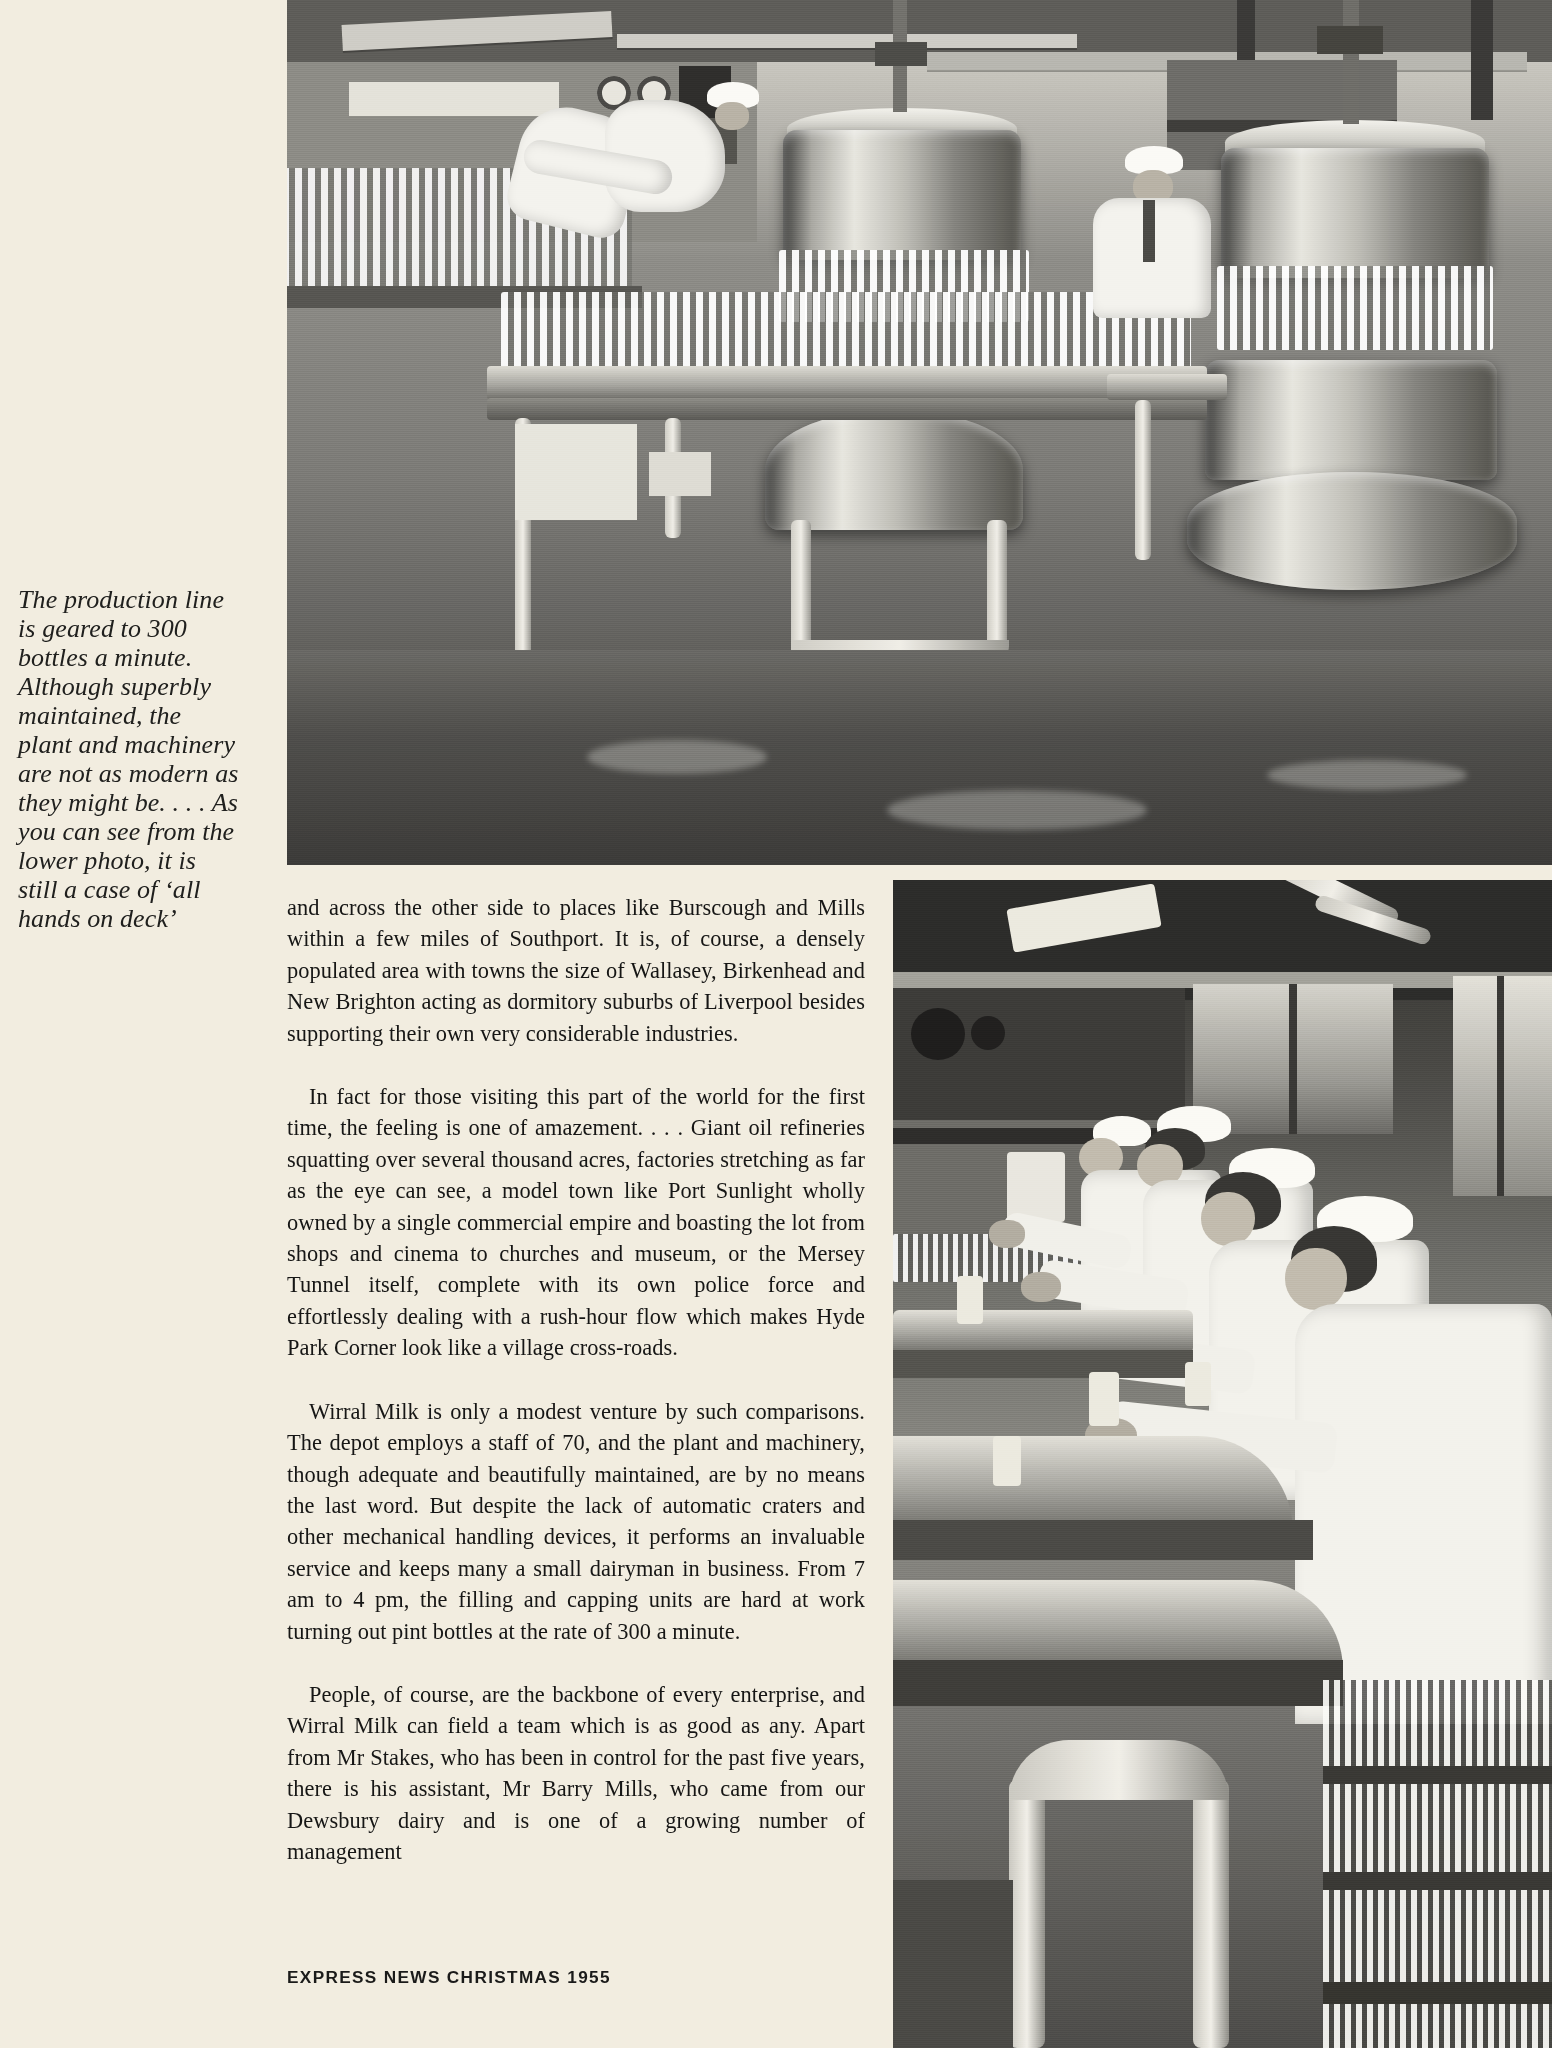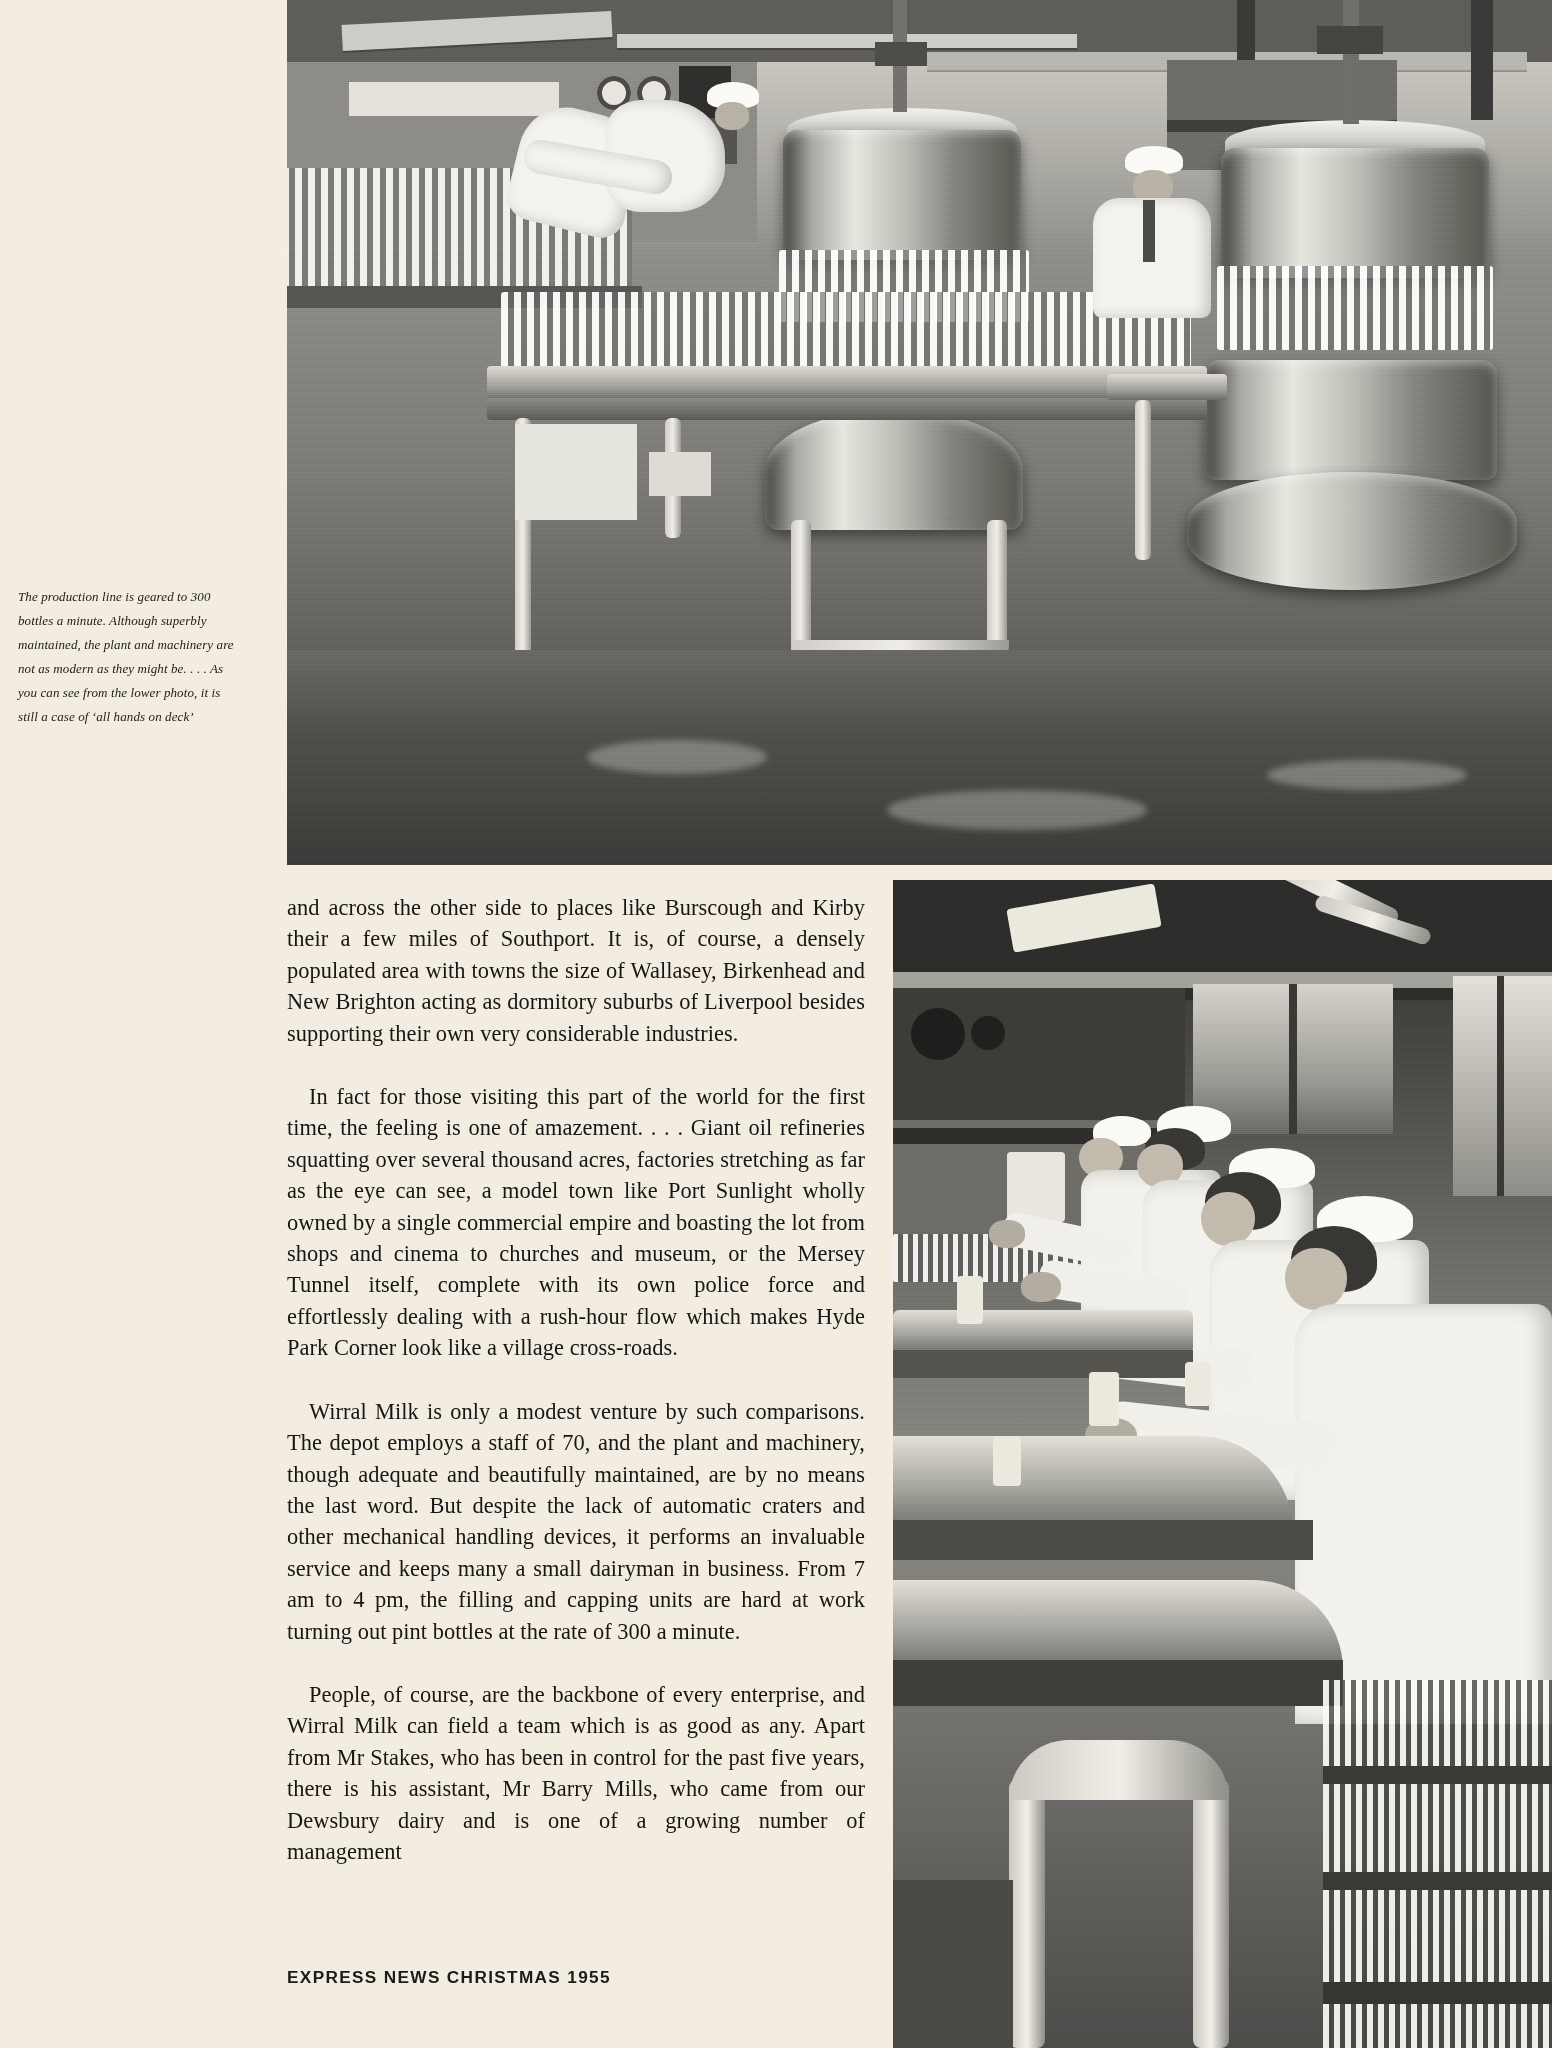--- a/index.html
+++ b/index.html
@@ -123,22 +123,22 @@
   }
 
   
   .caption {
     position: absolute;
     left: 18px;
     top: 585px;
     width: 222px;
     font-family: "Liberation Serif", serif;
     font-style: italic;
-    font-size: 13px;
-    line-height: 24px;
+    font-size: 26px;
+    line-height: 29px;
     color: #20201e;
     letter-spacing: .1px;
   }
 
   
   .col {
     position: absolute;
     left: 287px;
     top: 892px;
     width: 578px;
@@ -338,21 +338,21 @@
     <div class="puddle" style="left:300px;top:740px;width:180px;height:34px;"></div>
     <div class="puddle" style="left:600px;top:790px;width:260px;height:40px;"></div>
     <div class="puddle" style="left:980px;top:760px;width:200px;height:30px;"></div>
 
     <div class="grain"></div>
   </div>
 
   <div class="caption">The production line is geared to 300 bottles a minute. Although superbly maintained, the plant and machinery are not as modern as they might be. . . . As you can see from the lower photo, it is still a case of ‘all hands on deck’</div>
 
   <div class="col">
-    <p>and across the other side to places like Burscough and Kirby their a few miles of Southport. It is, of course, a densely populated area with towns the size of Wallasey, Birkenhead and New Brighton acting as dormitory suburbs of Liverpool besides supporting their own very considerable industries.</p>
+    <p>and across the other side to places like Burscough and Mills within a few miles of Southport. It is, of course, a densely populated area with towns the size of Wallasey, Birkenhead and New Brighton acting as dormitory suburbs of Liverpool besides supporting their own very considerable industries.</p>
     <p>In fact for those visiting this part of the world for the first time, the feeling is one of amazement. . . . Giant oil refineries squatting over several thousand acres, factories stretching as far as the eye can see, a model town like Port Sunlight wholly owned by a single commercial empire and boasting the lot from shops and cinema to churches and museum, or the Mersey Tunnel itself, complete with its own police force and effortlessly dealing with a rush-hour flow which makes Hyde Park Corner look like a village cross-roads.</p>
     <p>Wirral Milk is only a modest venture by such comparisons. The depot employs a staff of 70, and the plant and machinery, though adequate and beautifully maintained, are by no means the last word. But despite the lack of automatic craters and other mechanical handling devices, it performs an invaluable service and keeps many a small dairyman in business. From 7 am to 4 pm, the filling and capping units are hard at work turning out pint bottles at the rate of 300 a minute.</p>
     <p>People, of course, are the backbone of every enterprise, and Wirral Milk can field a team which is as good as any. Apart from Mr Stakes, who has been in control for the past five years, there is his assistant, Mr Barry Mills, who came from our Dewsbury dairy and is one of a growing number of management</p>
   </div>
 
   <div class="footer">EXPRESS NEWS CHRISTMAS 1955</div>
 
   <div class="photo-bottom">
     <div class="pb-bg"></div>
 

